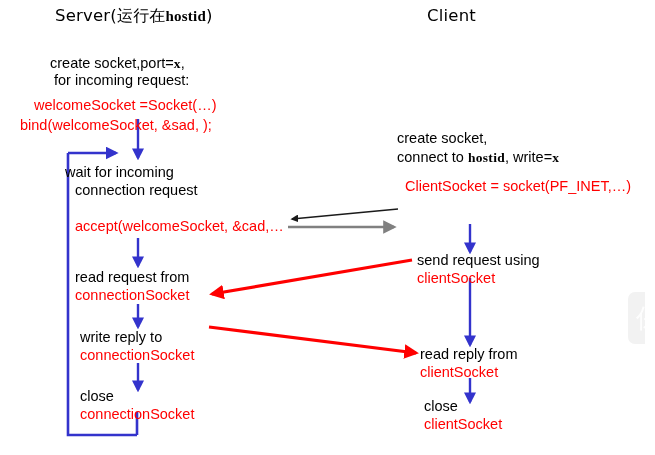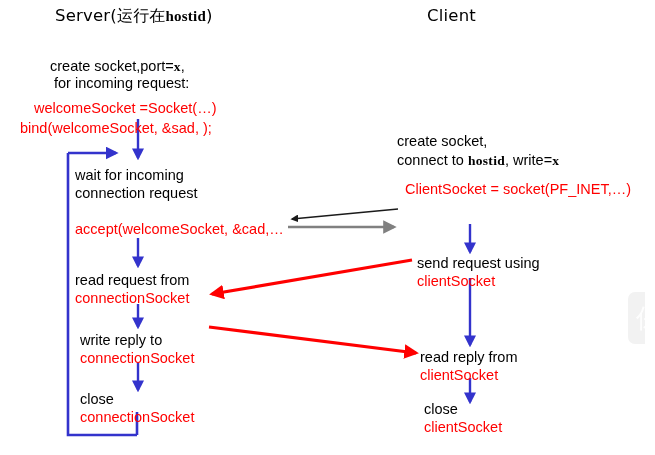--- a/index.html
+++ b/index.html
@@ -22,21 +22,21 @@
     width: 655px;
     height: 455px;
     pointer-events: none;
   }
   
   .txt {
     position: absolute;
     white-space: nowrap;
     font-family: "Liberation Sans", sans-serif;
     font-size: 14.5px;
-    line-height: 22px;
+    line-height: 17px;
     color: #000000;
   }
   .red { color: #ff0000; }
   .blk { color: #000000; }
   .mono-b {
     font-family: "Liberation Serif", "DejaVu Serif", serif;
     font-weight: bold;
     font-size: 13.5px;
     letter-spacing: 0.3px;
   }
@@ -138,21 +138,21 @@
   <div class="txt blk" style="left:50px; top:55px;">
     <span>create socket,port=</span><span class="mono-b">x</span><span>,</span>
   </div>
 
   <div class="txt blk" style="left:54px; top:72px;">for incoming request:</div>
 
   <div class="txt red" style="left:34px; top:97px;">welcomeSocket =Socket(…)</div>
 
   <div class="txt red" style="left:20px; top:117px;">bind(welcomeSocket, &amp;sad, );</div>
 
-  <div class="txt blk" style="left:75px; top:164px;">wait for incoming</div>
+  <div class="txt blk" style="left:65px; top:164px;">wait for incoming</div>
   <div class="txt blk" style="left:75px; top:182px;">connection request</div>
   <div class="txt red" style="left:75px; top:218px;">accept(welcomeSocket, &amp;cad,…</div>
 
   <div class="txt blk" style="left:75px; top:269px;">read request from</div>
   <div class="txt red" style="left:75px; top:287px;">connectionSocket</div>
 
   <div class="txt blk" style="left:80px; top:329px;">write reply to</div>
   <div class="txt red" style="left:80px; top:347px;">connectionSocket</div>
 
   <div class="txt blk" style="left:80px; top:388px;">close</div>

